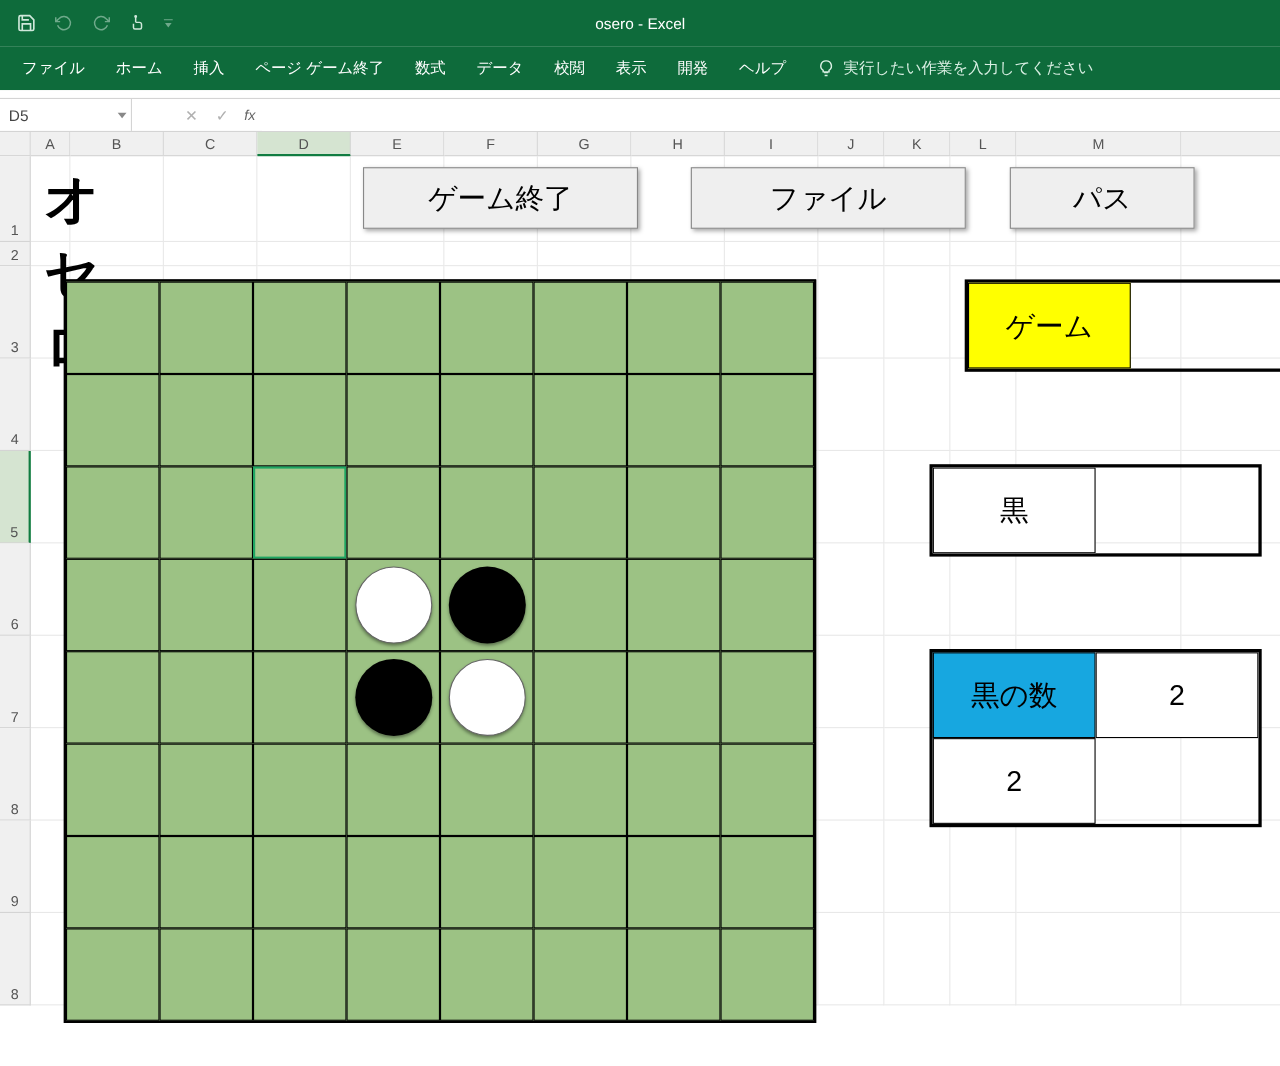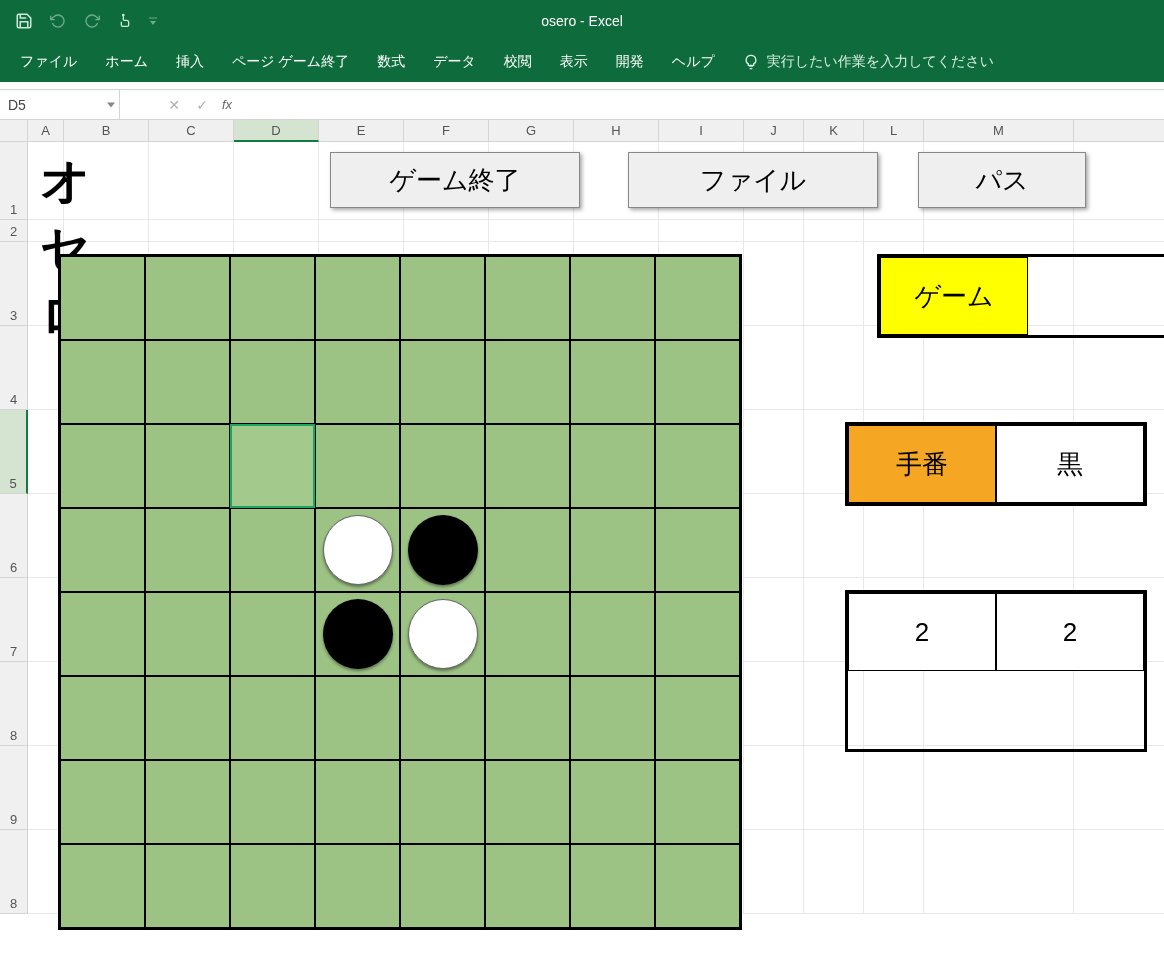--- a/index.html
+++ b/index.html
@@ -568,22 +568,22 @@
         <div class="bsq"></div>
         <div class="bsq"></div>
         <div class="bsq"></div>
       </div>
 
     <div class="info-table" style="left:849px; top:112px">
       <div class="info-cell bg-yellow">ゲーム</div>
     </div>
 
     <div class="info-table" style="left:817px; top:280px">
-      <div class="info-cell bg-orange">手番</div>
       <div class="info-cell">黒</div>
     </div>
 
     <div class="info-table" style="left:817px; top:448px; grid-template-rows: 78px 78px">
+      <div class="info-cell bg-blue">黒の数</div>
       <div class="info-cell">2</div>
       <div class="info-cell">2</div>
     </div>
   </div>
 </div>
 
 </body></html>

